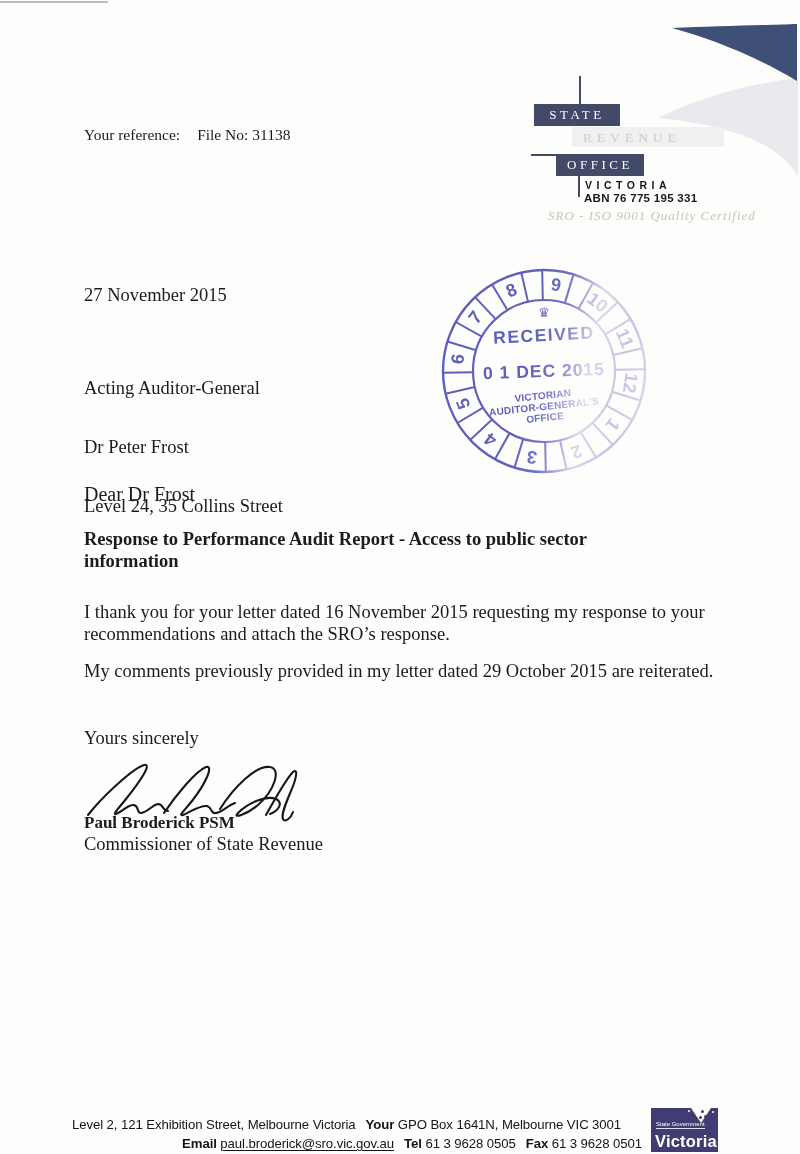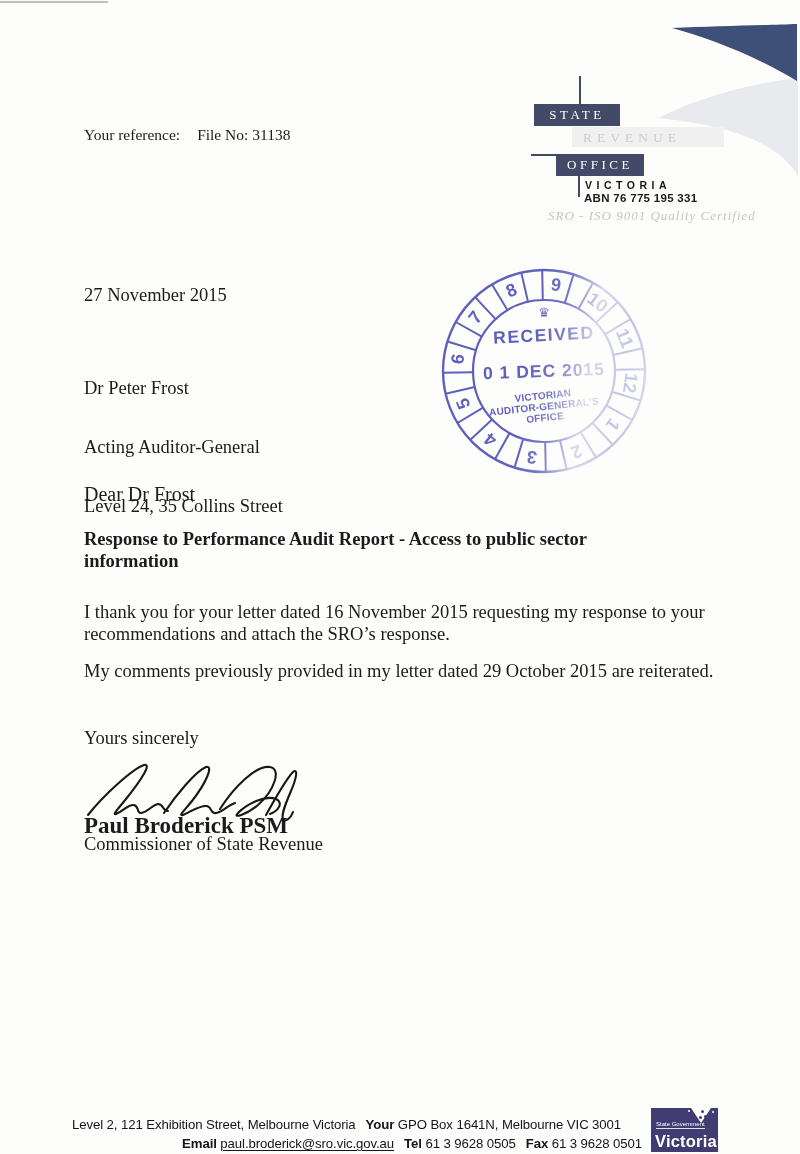--- a/index.html
+++ b/index.html
@@ -44,21 +44,21 @@
   .l-date{left:84px;top:285px;font-size:18.5px;}
   .recipient{left:84px;top:340px;font-size:18.5px;line-height:19.6px;white-space:pre;}
   .salutation{left:84px;top:483px;font-size:20px;}
   .subject{left:84px;top:528px;width:590px;font-size:18.5px;font-weight:bold;line-height:22px;}
   .para{left:84px;font-size:18.5px;line-height:21.5px;width:690px;}
   .p1{top:602px;}
   .p2{top:661px;}
   .closing{left:84px;top:718px;font-size:18.5px;margin-top:10px;}
   .sig{left:80px;top:757px;width:270px;height:66px;}
   .sig path{fill:none;stroke:#181818;stroke-width:2.1;stroke-linecap:round;}
-  .sig-name{left:84px;top:813px;font-size:23px;font-weight:bold;text-align:right;}
+  .sig-name{left:84px;top:813px;font-size:17px;font-weight:bold;text-align:right;}
   .sig-title{left:84px;top:834px;font-size:18.5px;}
   
   .footer-line{font-family:"Liberation Sans",sans-serif;font-size:13.2px;color:#14141c;letter-spacing:-.1px;}
   .f1{left:72px;top:1117px;width:570px;}
   .f2{left:72px;top:1136px;width:570px;text-align:right;}
   .flabel{font-weight:bold;}
   .fgap{display:inline-block;width:10px;}
   .femail{text-decoration:underline;text-decoration-thickness:1px;text-underline-offset:2px;}
   .gov-logo{left:651px;top:1108px;width:67px;height:44px;background:var(--gov);overflow:hidden;}
   .gov-v{position:absolute;top:0;right:7px;width:0;height:0;
@@ -144,22 +144,22 @@
       <text x="106" y="134" text-anchor="middle" class="st-org">VICTORIAN</text>
       <text x="106" y="145" text-anchor="middle" class="st-org">AUDITOR-GENERAL'S</text>
       <text x="106" y="156" text-anchor="middle" class="st-org">OFFICE</text>
     </g>
   </svg>
 </div>
 
 <div class="abs l-date">27 November 2015</div>
 
 <div class="abs recipient">
+  <div>Acting Auditor-General</div>
   <div>Dr Peter Frost</div>
-  <div>Acting Auditor-General</div>
   <div>Level 24, 35 Collins Street</div>
 </div>
 
 <div class="abs salutation">Dear Dr Frost</div>
 <div class="abs subject">Response to Performance Audit Report - Access to public sector information</div>
 <div class="abs para p1">I thank you for your letter dated 16 November 2015 requesting my response to your recommendations and attach the SRO’s response.</div>
 <div class="abs para p2">My comments previously provided in my letter dated 29 October 2015 are reiterated.</div>
 <div class="abs closing">Yours sincerely</div>
 
 <svg class="abs sig" viewBox="0 0 270 66">

